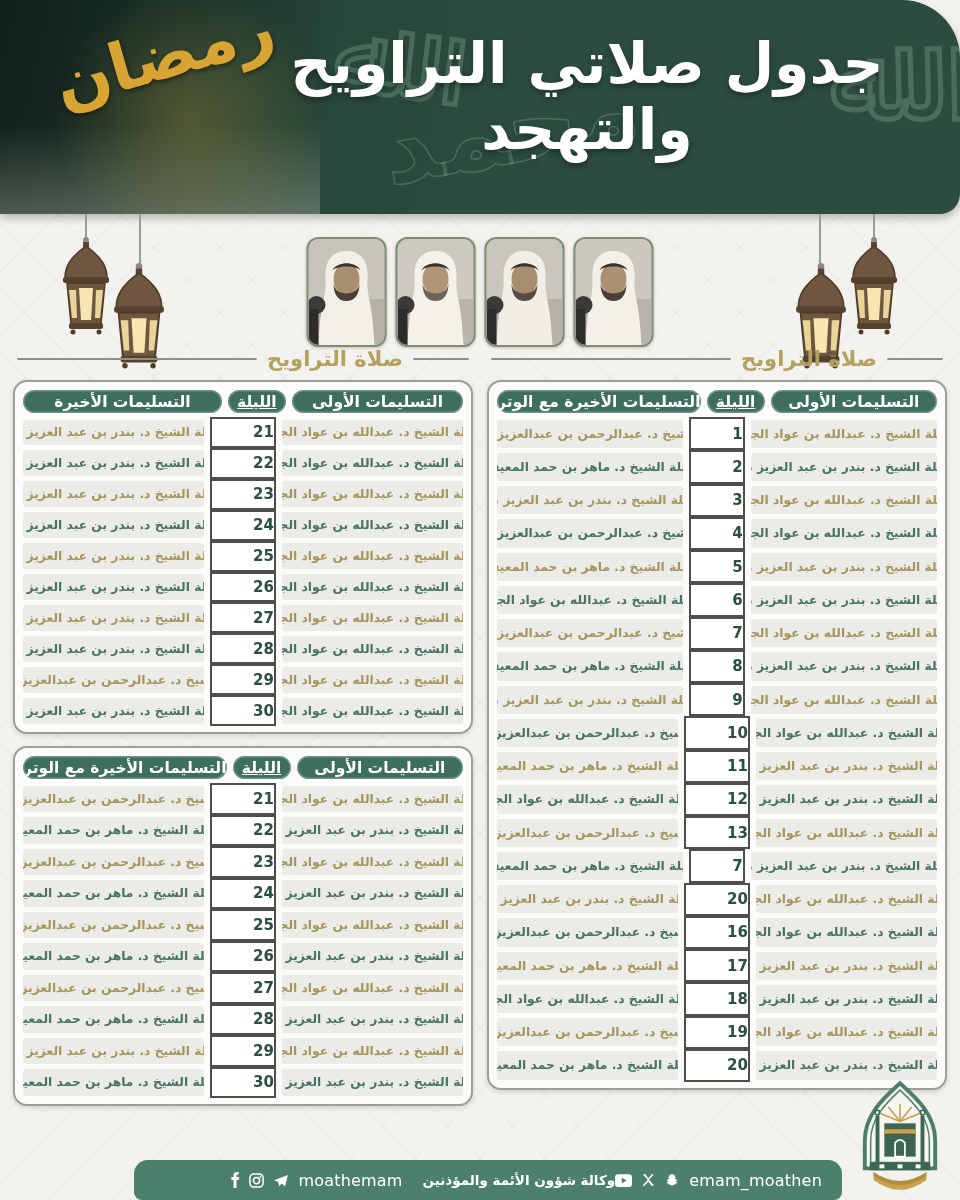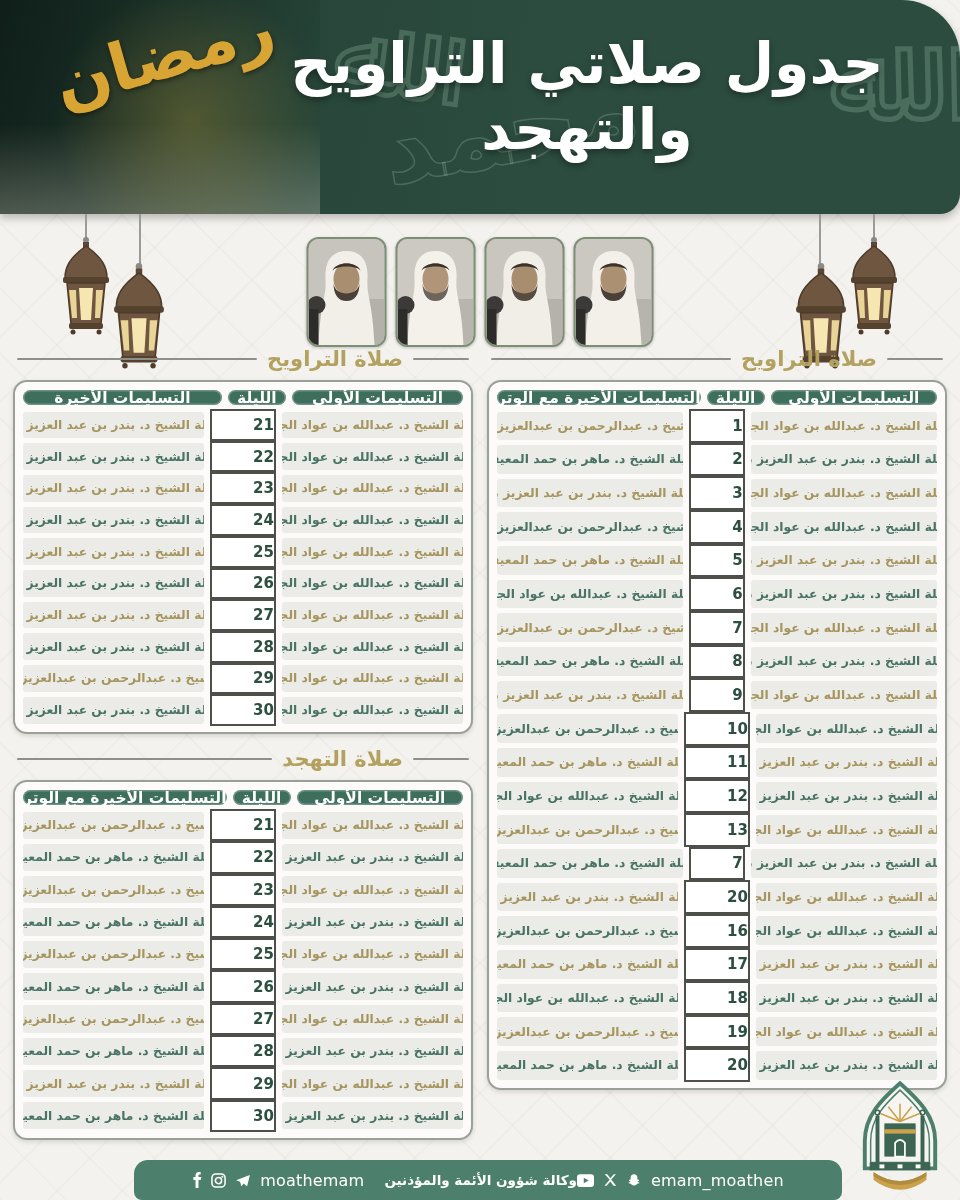--- a/index.html
+++ b/index.html
@@ -69,25 +69,25 @@
     padding:6px 8px;display:flex;flex-direction:column;
     box-shadow:0 2px 5px rgba(0,0,0,.13);box-sizing:border-box;
   }
   .card.tall{height:710px;}
   .card.short1{height:354px;}
   .card.short2{height:360px;}
   .thead{display:flex;gap:6px;margin:2px 0 4px;}
   .pill{
     background:#3e6e5c;color:#fff;border-radius:17px;
     display:flex;align-items:center;justify-content:center;
-    font-weight:bold;font-size:15.5px;height:15px;white-space:nowrap;
+    font-weight:bold;font-size:15.5px;height:23px;white-space:nowrap;
     box-shadow:inset 0 0 0 1.5px rgba(255,255,255,.25);
   }
   .pill.first{flex:1.05;}
-  .pill.night{flex:0 0 58px;}
+  .pill.night{flex:0 0 58px;text-decoration:underline;}
   .pill.last{flex:1.22;}
   .tbody{flex:1;display:flex;flex-direction:column;}
   .trow{flex:1;display:flex;align-items:stretch;gap:6px;padding:2.5px 0;}
   .cell{
     flex:1;background:#ebebe8;border-radius:3px;
     display:flex;align-items:center;justify-content:center;
     font-weight:bold;font-size:12.3px;white-space:nowrap;overflow:hidden;
   }
   .cell.gold{color:#a6955e;}
   .cell.teal{color:#497465;}
@@ -95,21 +95,21 @@
     flex:0 0 40px;background:#ffffff;border:2px solid #4d4f4a;
     display:flex;align-items:center;justify-content:center;
     font-weight:bold;font-size:15px;color:#2c4f40;
     margin:-2.5px 0;box-sizing:border-box;padding-left:41px;
   }
   .tgap{height:12px;}
   
   .footer-bar{
     position:absolute;left:134px;right:118px;bottom:0;height:40px;
     background:#4d806c;border-radius:14px 14px 8px 8px;
-    display:flex;align-items:center;justify-content:center;
+    display:flex;align-items:center;justify-content:flex-end;
     padding:16px 20px;color:#fff;box-sizing:border-box;
   }
   .fgroup{display:flex;align-items:center;gap:9px;}
   .fgroup svg{display:block;}
   .handle{font-size:16px;font-weight:500;letter-spacing:.2px;}
   .fcal{font-size:13.5px;font-weight:bold;white-space:nowrap;margin-left:20px;}
   .logo{position:absolute;right:16px;bottom:2px;}
 </style>
 </head>
 <body>
@@ -298,25 +298,20 @@
           <div class="trow">
             <div class="cell first teal">فضيلة الشيخ د. عبدالله بن عواد الجهني</div>
             <div class="nbox">30</div>
             <div class="cell last teal">فضيلة الشيخ د. بندر بن عبد العزيز بليلة</div>
           </div>
         </div>
       </div>
 
     <div class="tgap"></div>
 
-    <div class="section-title" dir="rtl">
-      <span class="line r"></span>
-      <span class="txt">صلاة التهجد</span>
-      <span class="line l"></span>
-    </div>
     <div class="card short2" dir="rtl">
         <div class="thead">
           <div class="pill first">التسليمات الأولى</div>
           <div class="pill night">الليلة</div>
           <div class="pill last">التسليمات الأخيرة مع الوتر</div>
         </div>
         <div class="tbody">
           <div class="trow">
             <div class="cell first gold">فضيلة الشيخ د. عبدالله بن عواد الجهني</div>
             <div class="nbox">21</div>

